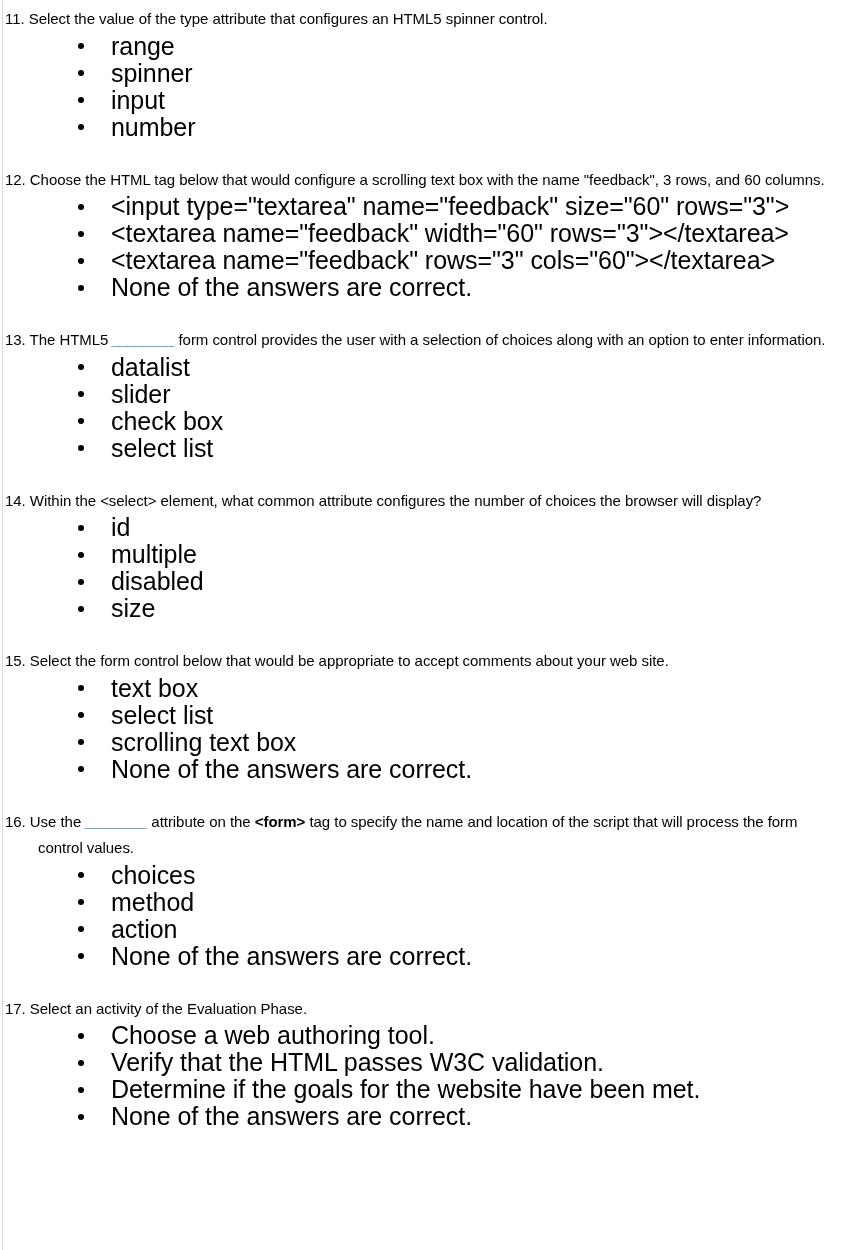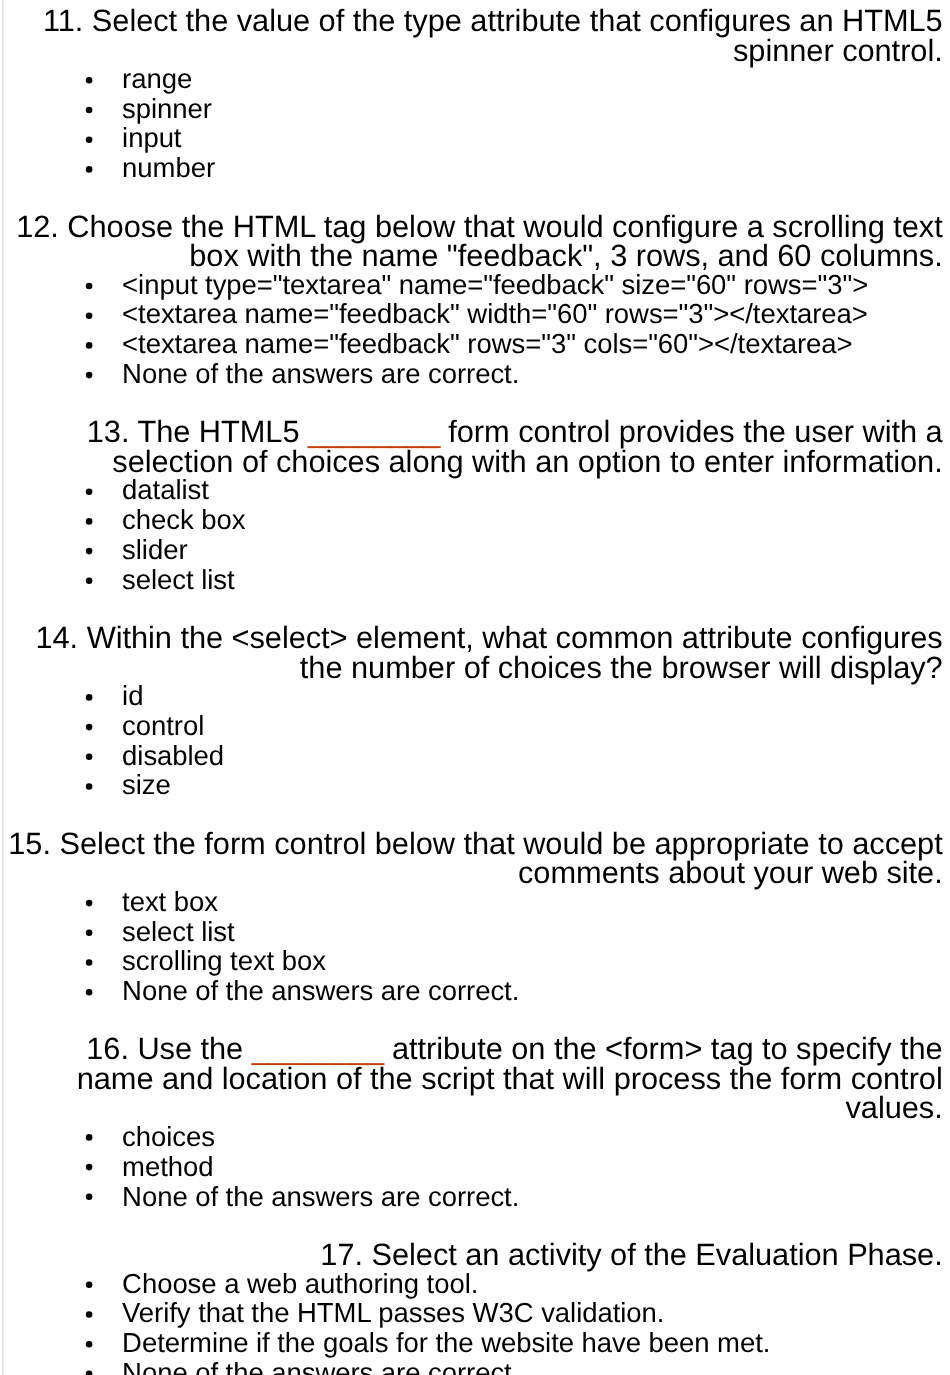--- a/index.html
+++ b/index.html
@@ -38,41 +38,41 @@
     box-sizing: border-box;
   }
 
   .question {
     margin: 0 0 26px 0;
     padding: 0;
   }
 
   .q-text {
     display: block;
-    font-size: 28px;
+    font-size: 15px;
     line-height: 26.5px;
     padding-left: 38px;
     text-indent: -33px;
     margin-left: 0;
-    padding-right: 7px;
+    padding-right: 18px;
     letter-spacing: -0.05px;
-    text-align: right;
   }
 
   .q-num {
     
   }
 
   .blank {
     letter-spacing: -0.6px;
-    color: #c2410c;
+    color: #0369a1;
+    font-style: italic;
   }
 
   .bold-tag {
-    font-weight: normal;
+    font-weight: bold;
   }
 
   ul.choices {
     list-style: none;
     margin: 0;
     padding: 0;
   }
 
   ul.choices li {
     position: relative;
@@ -119,51 +119,52 @@
       <li><span class="bullet"></span><span>&lt;textarea name="feedback" width="60" rows="3"&gt;&lt;/textarea&gt;</span></li>
       <li><span class="bullet"></span><span>&lt;textarea name="feedback" rows="3" cols="60"&gt;&lt;/textarea&gt;</span></li>
       <li><span class="bullet"></span><span>None of the answers are correct.</span></li>
     </ul>
   </div>
 
   <div class="question">
     <div class="q-text"><span class="q-num">13.</span> <span>The HTML5 </span><span class="blank">________</span><span> form control provides the user with a selection of choices along with an option to enter information.</span></div>
     <ul class="choices">
       <li><span class="bullet"></span><span>datalist</span></li>
+      <li><span class="bullet"></span><span>slider</span></li>
       <li><span class="bullet"></span><span>check box</span></li>
-      <li><span class="bullet"></span><span>slider</span></li>
       <li><span class="bullet"></span><span>select list</span></li>
     </ul>
   </div>
 
   <div class="question">
     <div class="q-text"><span class="q-num">14.</span> <span>Within the &lt;select&gt; element, what common attribute configures the number of choices the browser will display?</span></div>
     <ul class="choices">
       <li><span class="bullet"></span><span>id</span></li>
-      <li><span class="bullet"></span><span>control</span></li>
+      <li><span class="bullet"></span><span>multiple</span></li>
       <li><span class="bullet"></span><span>disabled</span></li>
       <li><span class="bullet"></span><span>size</span></li>
     </ul>
   </div>
 
   <div class="question">
     <div class="q-text"><span class="q-num">15.</span> <span>Select the form control below that would be appropriate to accept comments about your web site.</span></div>
     <ul class="choices">
       <li><span class="bullet"></span><span>text box</span></li>
       <li><span class="bullet"></span><span>select list</span></li>
       <li><span class="bullet"></span><span>scrolling text box</span></li>
       <li><span class="bullet"></span><span>None of the answers are correct.</span></li>
     </ul>
   </div>
 
   <div class="question">
     <div class="q-text"><span class="q-num">16.</span> <span>Use the </span><span class="blank">________</span><span> attribute on the </span><span class="bold-tag">&lt;form&gt;</span><span> tag to specify the name and location of the script that will process the form control values.</span></div>
     <ul class="choices">
       <li><span class="bullet"></span><span>choices</span></li>
       <li><span class="bullet"></span><span>method</span></li>
+      <li><span class="bullet"></span><span>action</span></li>
       <li><span class="bullet"></span><span>None of the answers are correct.</span></li>
     </ul>
   </div>
 
   <div class="question">
     <div class="q-text"><span class="q-num">17.</span> <span>Select an activity of the Evaluation Phase.</span></div>
     <ul class="choices">
       <li><span class="bullet"></span><span>Choose a web authoring tool.</span></li>
       <li><span class="bullet"></span><span>Verify that the HTML passes W3C validation.</span></li>
       <li><span class="bullet"></span><span>Determine if the goals for the website have been met.</span></li>

